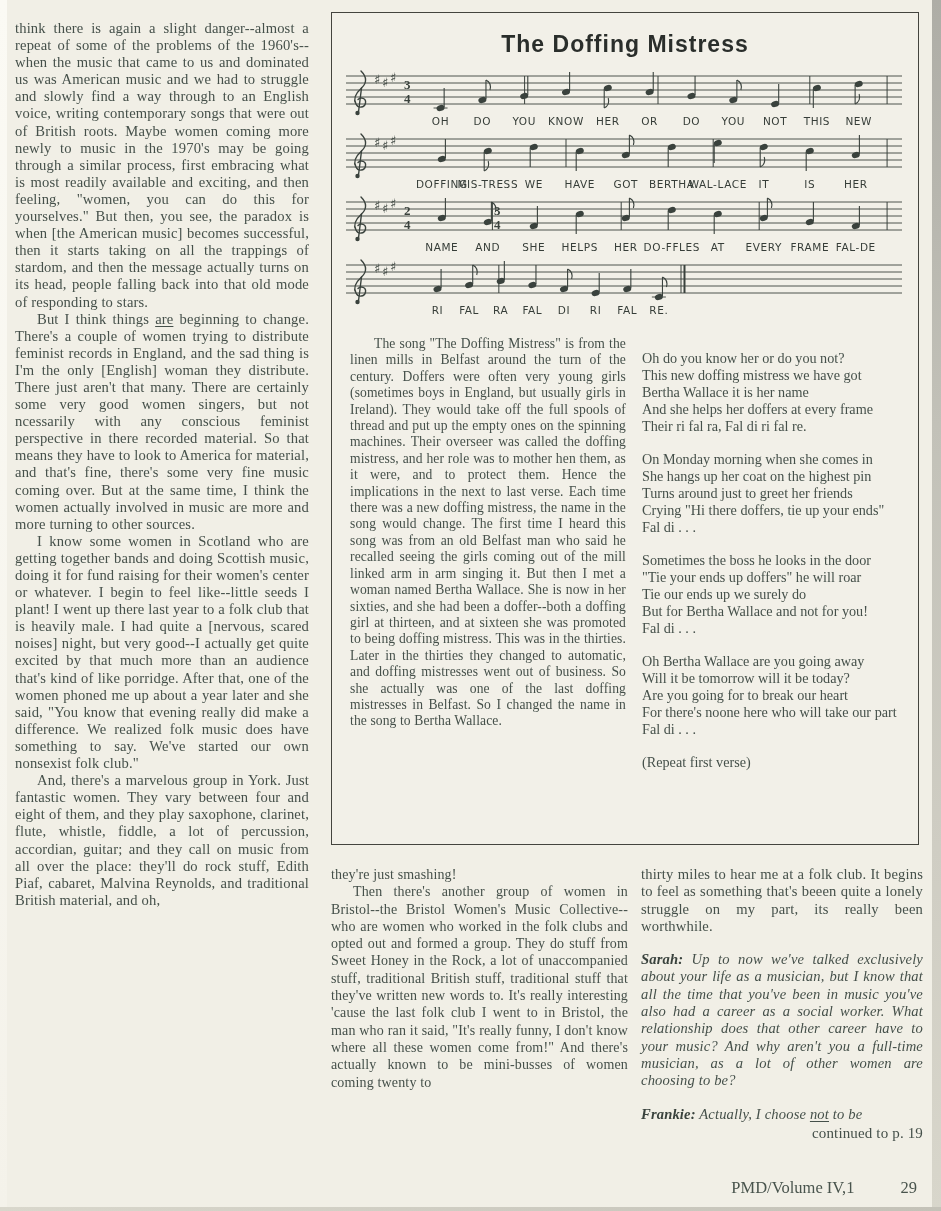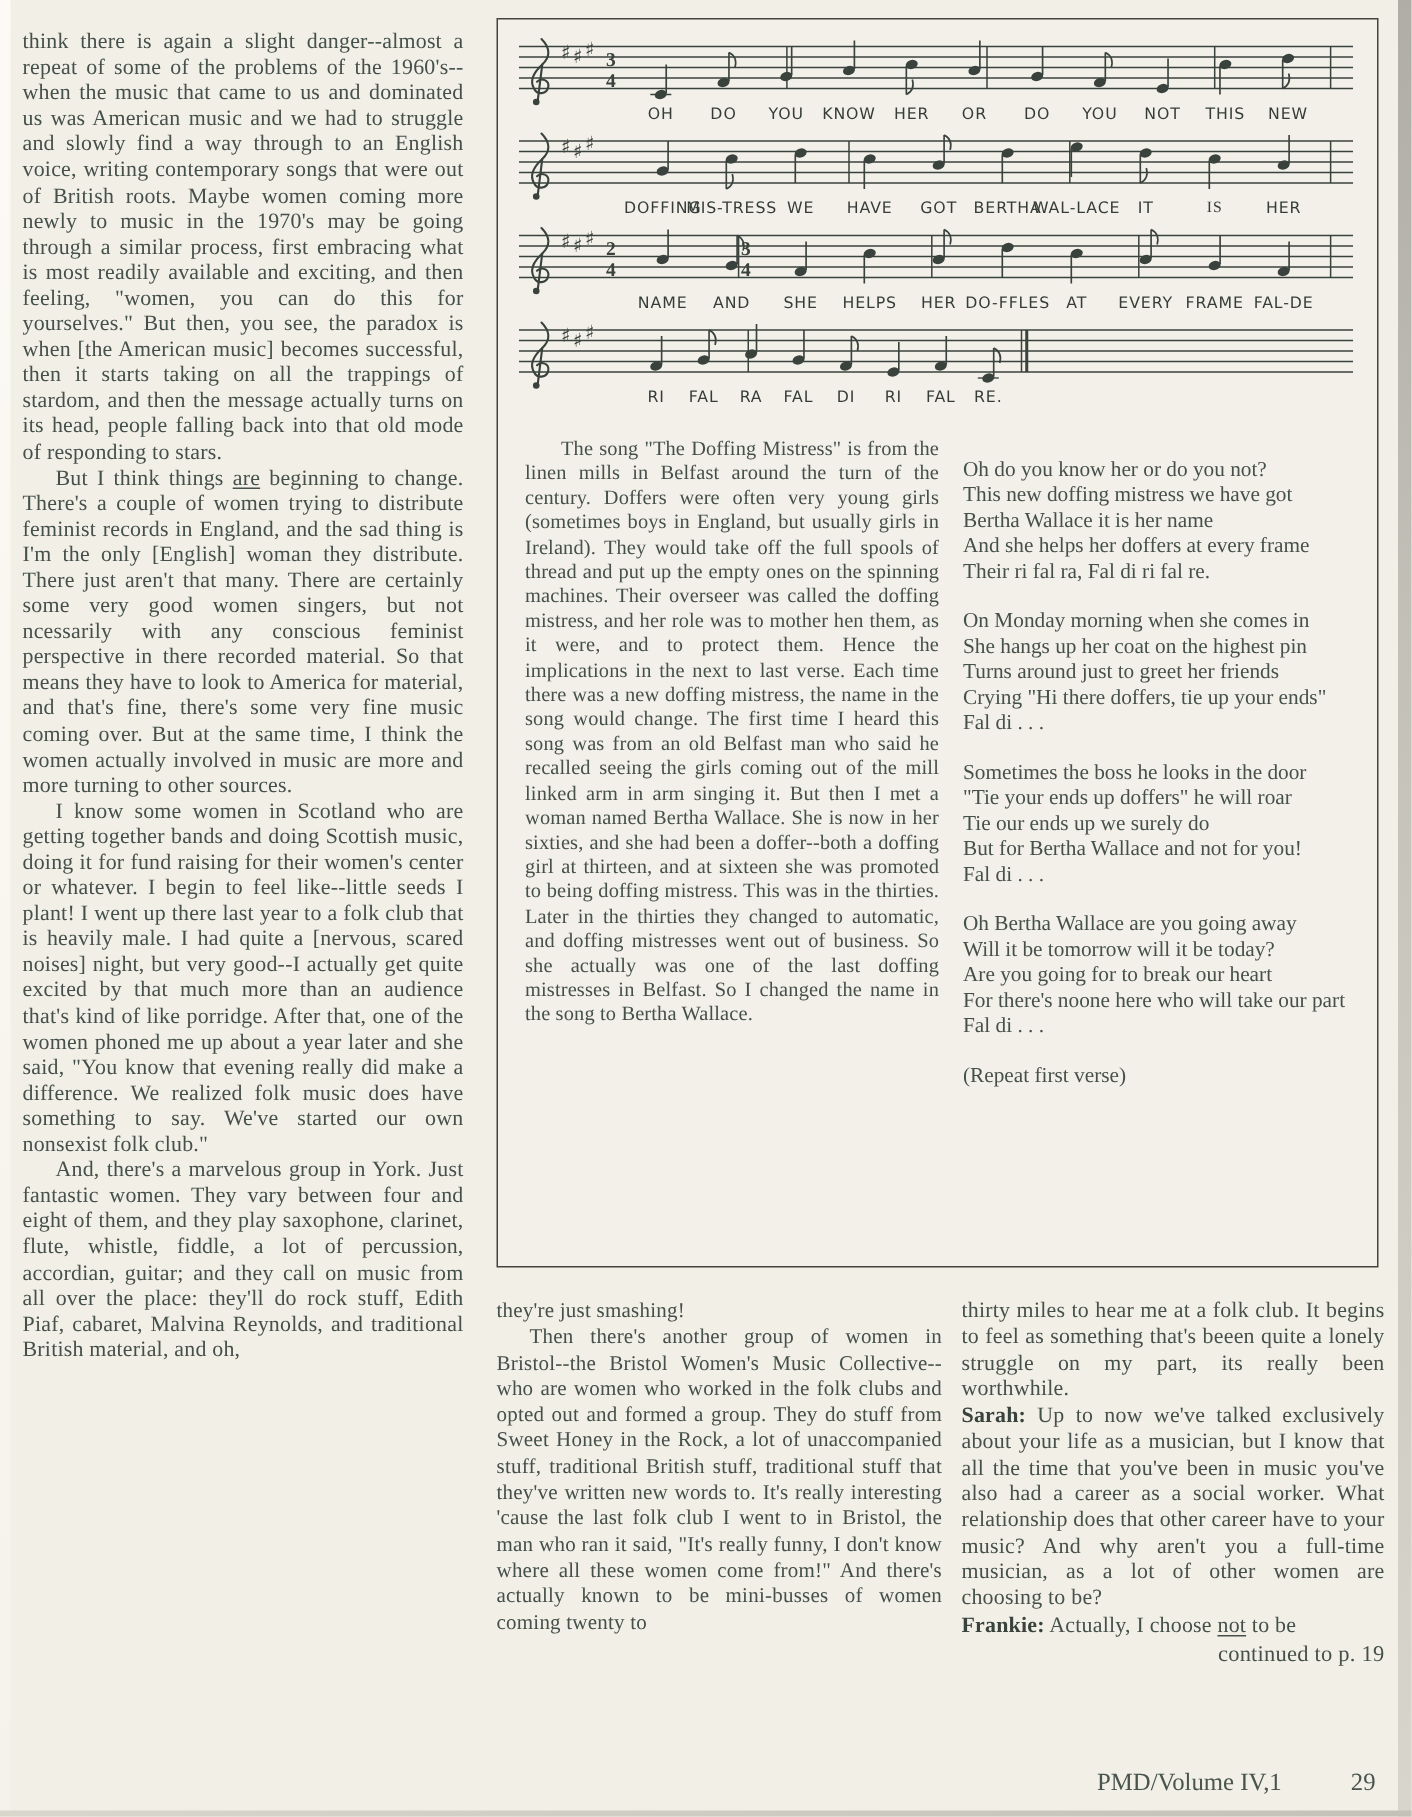--- a/index.html
+++ b/index.html
@@ -65,21 +65,21 @@
   
   .bottom-mid{
     position:absolute;left:331px;top:866px;width:297px;
     font-size:14px;line-height:17.3px;text-align:justify;letter-spacing:.15px;
   }
   .bottom-mid p + p{text-indent:22px;}
   .bottom-right{
     position:absolute;left:641px;top:866px;width:282px;
     font-size:14.6px;line-height:17.3px;text-align:justify;letter-spacing:.15px;
   }
-  .bottom-right p + p{margin-top:1px;}
+  .bottom-right p + p{margin-top:16px;font-style:italic;}
   .continued{
     text-align:right;margin-top:2px;font-size:15px;
   }
   
   .footer{
     position:absolute;left:331px;top:1178px;width:592px;
     display:flex;align-items:baseline;font-size:16.5px;color:#49544d;
   }
   .footer .journal{margin-left:auto;margin-right:46px;}
   .footer .pagenum{margin-right:6px;}
@@ -95,20 +95,21 @@
   <div class="scan-highlight-left"></div>
 
   <div class="left-col">
       <p>think there is again a slight danger--almost a repeat of some of the problems of the 1960's--when the music that came to us and dominated us was American music and we had to struggle and slowly find a way through to an English voice, writing contemporary songs that were out of British roots.  Maybe women coming more newly to music in the 1970's may be going through a similar process, first embracing what is most readily available and exciting, and then feeling, "women, you can do this for yourselves."  But then, you see, the paradox is when [the American music] becomes successful, then it starts taking on all the trappings of stardom, and then the message actually turns on its head, people falling back into that old mode of responding to stars.</p>
       <p>But I think things <u>are</u> beginning to change.  There's a couple of women trying to distribute feminist records in England, and the sad thing is I'm the only [English] woman they distribute.  There just aren't that many. There are certainly some very good women singers, but not ncessarily with any conscious feminist perspective in there recorded material.  So that means they have to look to America for material, and that's fine, there's some very fine music coming over.  But at the same time, I think the women actually involved in music are more and more turning to other sources.</p>
       <p>I know some women in Scotland who are getting together bands and doing Scottish music, doing it for fund raising for their women's center or whatever.  I begin to feel like--little seeds I plant!  I went up there last year to a folk club that is heavily male. I had quite a [nervous, scared noises] night, but very good--I actually get quite excited by that much more than an audience that's kind of like porridge.  After that, one of the women phoned me up about a year later and she said, "You know that evening really did make a difference.  We realized folk music does have something to say.  We've started our own nonsexist folk club."</p>
       <p>And, there's a marvelous group in York.  Just fantastic women.  They vary between four and eight of them, and they play saxophone, clarinet, flute, whistle, fiddle, a lot of percussion, accordian, guitar; and they call on music from all over the place: they'll do rock stuff, Edith Piaf, cabaret, Malvina Reynolds, and traditional British material, and oh,</p>
     </div>
 
   <div class="song-box">
+    <div class="song-title">The Doffing Mistress</div>
 
     <div class="music" id="staves">
         <div class="system">
           <svg width="560" height="46">
             <line x1="2" y1="6" x2="558" y2="6" stroke="#3a423d" stroke-width="0.9"></line>
             <line x1="2" y1="13" x2="558" y2="13" stroke="#3a423d" stroke-width="0.9"></line>
             <line x1="2" y1="20" x2="558" y2="20" stroke="#3a423d" stroke-width="0.9"></line>
             <line x1="2" y1="27" x2="558" y2="27" stroke="#3a423d" stroke-width="0.9"></line>
             <line x1="2" y1="34" x2="558" y2="34" stroke="#3a423d" stroke-width="0.9"></line>
             <g>
@@ -211,21 +212,21 @@
           </svg>
           <div class="staff-lyrics">
             <span style="left: 97.8px;">DOFFING</span>
             <span style="left: 143.8px;">MIS-TRESS</span>
             <span style="left: 189.8px;">WE</span>
             <span style="left: 235.8px;">HAVE</span>
             <span style="left: 281.8px;">GOT</span>
             <span style="left: 327.8px;">BERTHA</span>
             <span style="left: 373.8px;">WAL-LACE</span>
             <span style="left: 419.8px;">IT</span>
-            <span style="left: 465.8px; font-family: Liberation Serif, serif;">IS</span>
+            <span style="left: 465.8px;">IS</span>
             <span style="left: 511.8px;">HER</span>
           </div>
         </div>
         <div class="system">
           <svg width="560" height="46">
             <line x1="2" y1="6" x2="558" y2="6" stroke="#3a423d" stroke-width="0.9"></line>
             <line x1="2" y1="13" x2="558" y2="13" stroke="#3a423d" stroke-width="0.9"></line>
             <line x1="2" y1="20" x2="558" y2="20" stroke="#3a423d" stroke-width="0.9"></line>
             <line x1="2" y1="27" x2="558" y2="27" stroke="#3a423d" stroke-width="0.9"></line>
             <line x1="2" y1="34" x2="558" y2="34" stroke="#3a423d" stroke-width="0.9"></line>

